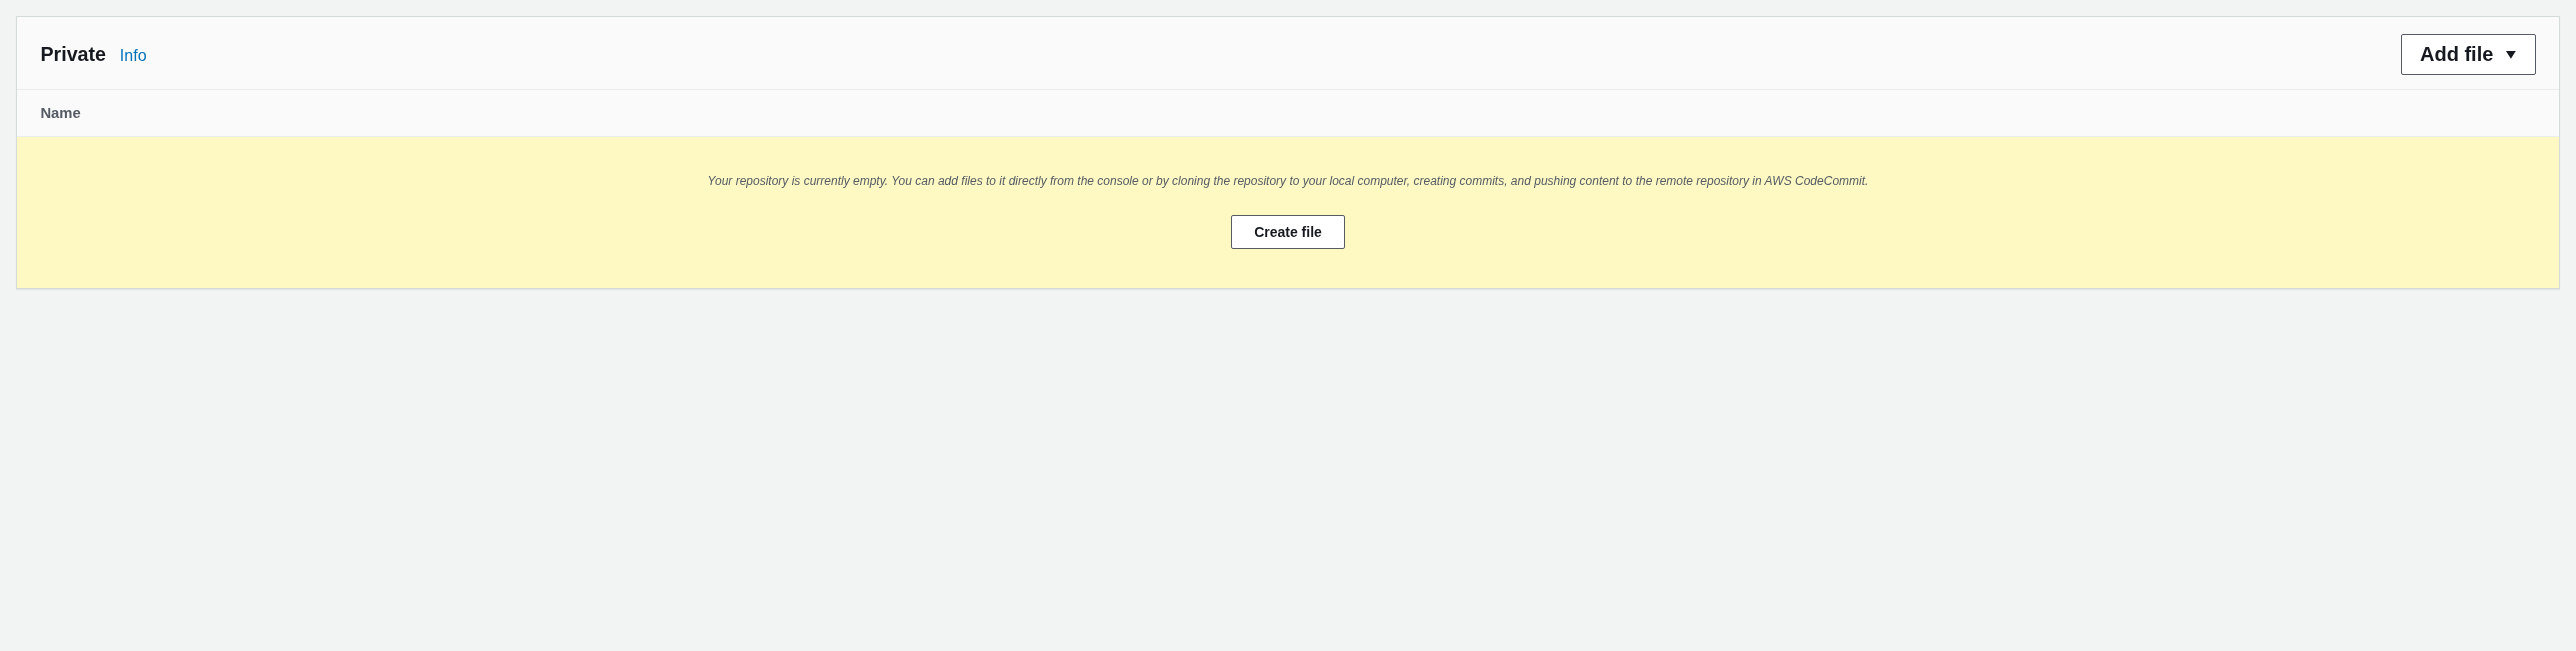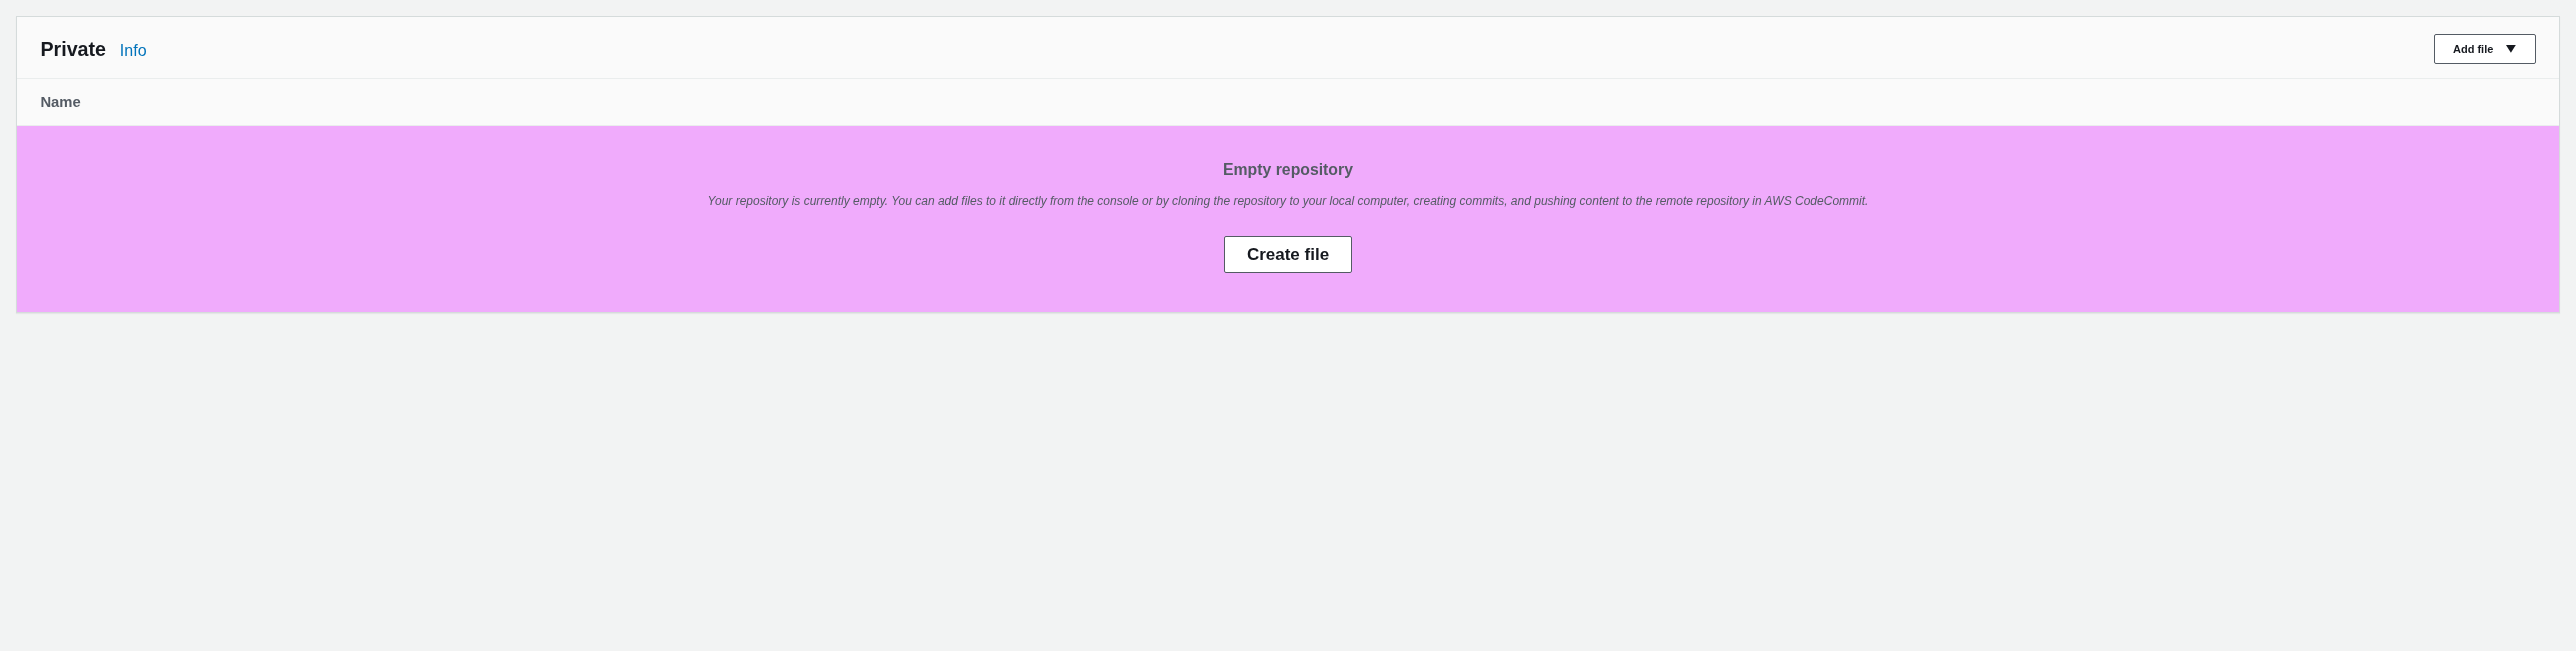--- a/index.html
+++ b/index.html
@@ -6,21 +6,21 @@
       margin: 0;
       padding: 0;
       box-sizing: border-box;
     }
     body {
       font-family: "Amazon Ember", "Helvetica Neue", Helvetica, Arial, sans-serif;
       background: #f2f3f3;
       padding: 15.8px;
     }
     .panel {
-      background: #f0abfc;
+      background: #fef9c3;
       border: 1px solid #d5dbdb;
       box-shadow: 0 1px 1px rgba(0,0,0,0.05);
     }
     .panel-header {
       display: flex;
       align-items: center;
       justify-content: space-between;
       padding: 17.7px 23.6px 13.8px 23.6px;
       border-bottom: 1px solid #eaeded;
       background: #fafafa;
@@ -41,21 +41,21 @@
       text-decoration: none;
       cursor: pointer;
     }
     .add-file-button {
       display: inline-flex;
       align-items: center;
       gap: 11.8px;
       background: #ffffff;
       border: 1px solid #545b64;
       color: #16191f;
-      font-size: 11px;
+      font-size: 20px;
       font-weight: 700;
       padding: 7.9px 17.7px;
       cursor: pointer;
       border-radius: 2px;
     }
     .caret-down {
       display: inline-block;
     }
     .caret-down svg {
       display: block;
@@ -86,21 +86,21 @@
       color: #545b64;
       line-height: 1.6;
       margin-bottom: 24px;
       font-style: italic;
     }
     .create-file-button {
       display: inline-block;
       background: #ffffff;
       border: 1px solid #545b64;
       color: #16191f;
-      font-size: 17px;
+      font-size: 14px;
       font-weight: 700;
       padding: 7.9px 21.7px;
       cursor: pointer;
       border-radius: 2px;
     }
   </style>
 </head>
 <body>
 
 <div class="panel">
@@ -118,19 +118,18 @@
         </svg>
       </span>
     </button>
   </div>
 
   <div class="column-header">
     <span class="column-name">Name</span>
   </div>
 
   <div class="empty-body">
-    <div class="empty-title">Empty repository</div>
     <div class="empty-description">Your repository is currently empty. You can add files to it directly from the console or by cloning the repository to your local computer, creating commits, and pushing content to the remote repository in AWS CodeCommit.</div>
     <button class="create-file-button">Create file</button>
   </div>
 
 </div>
 
 
 </body></html>

